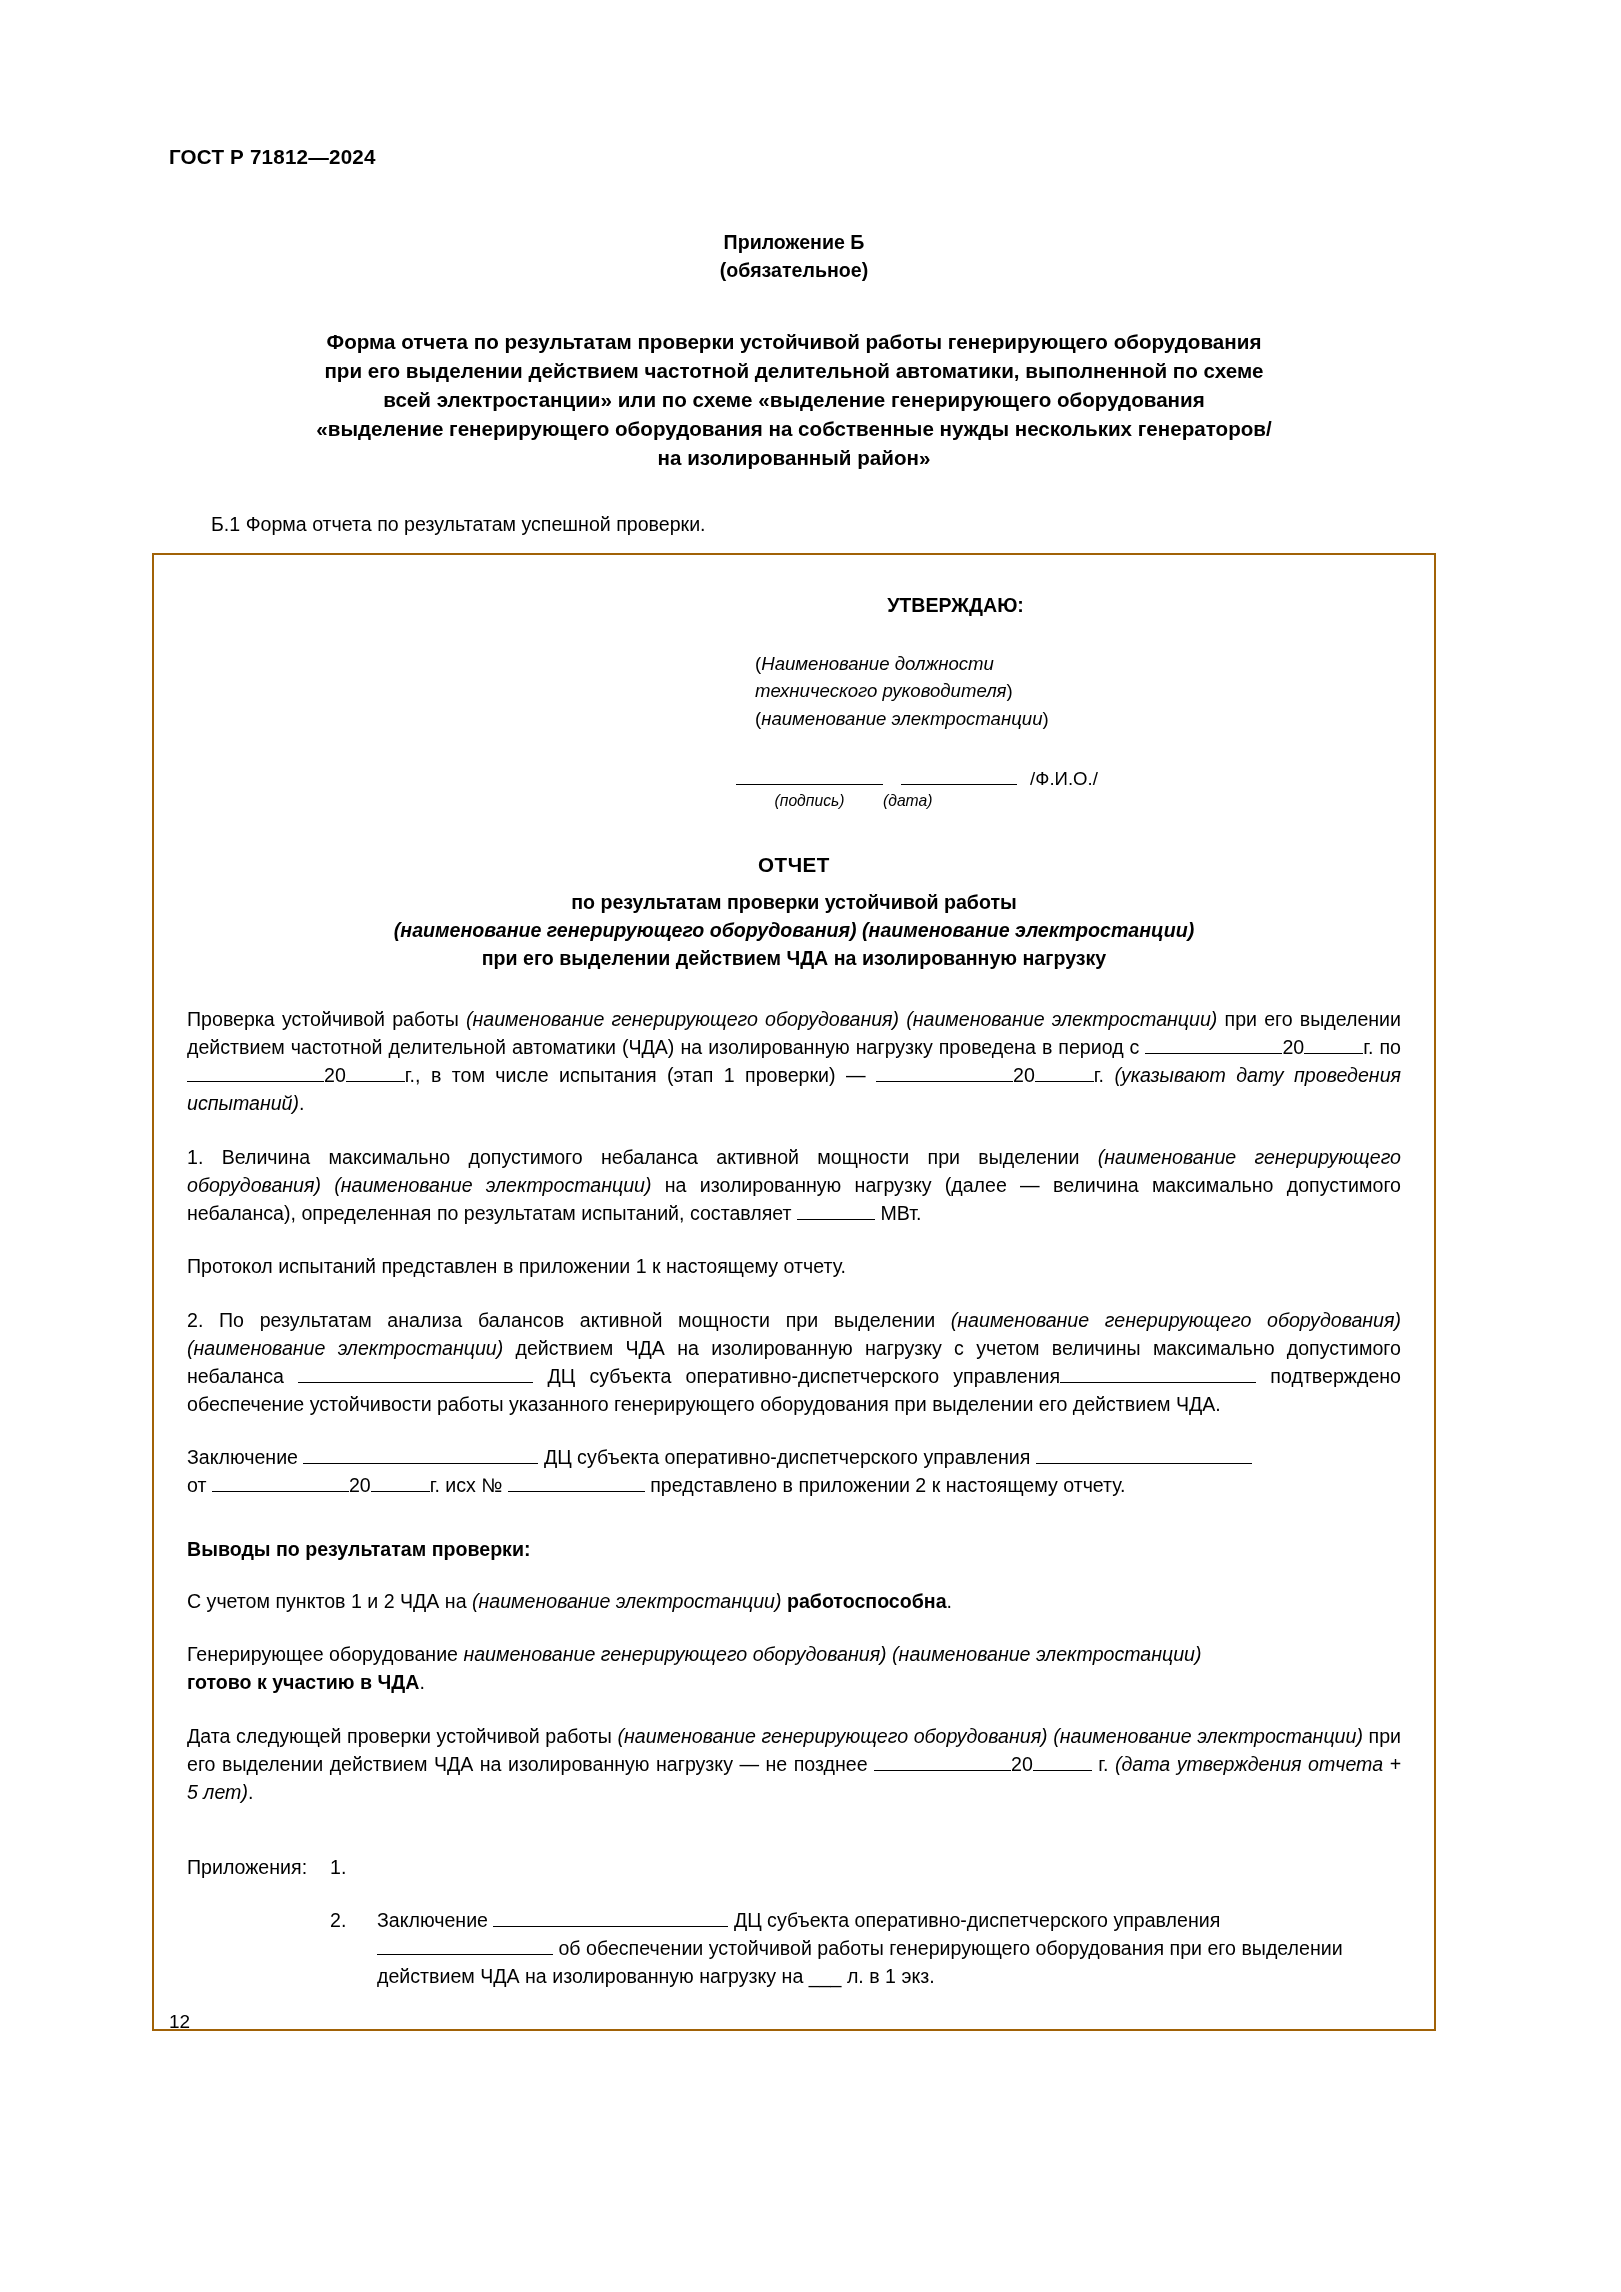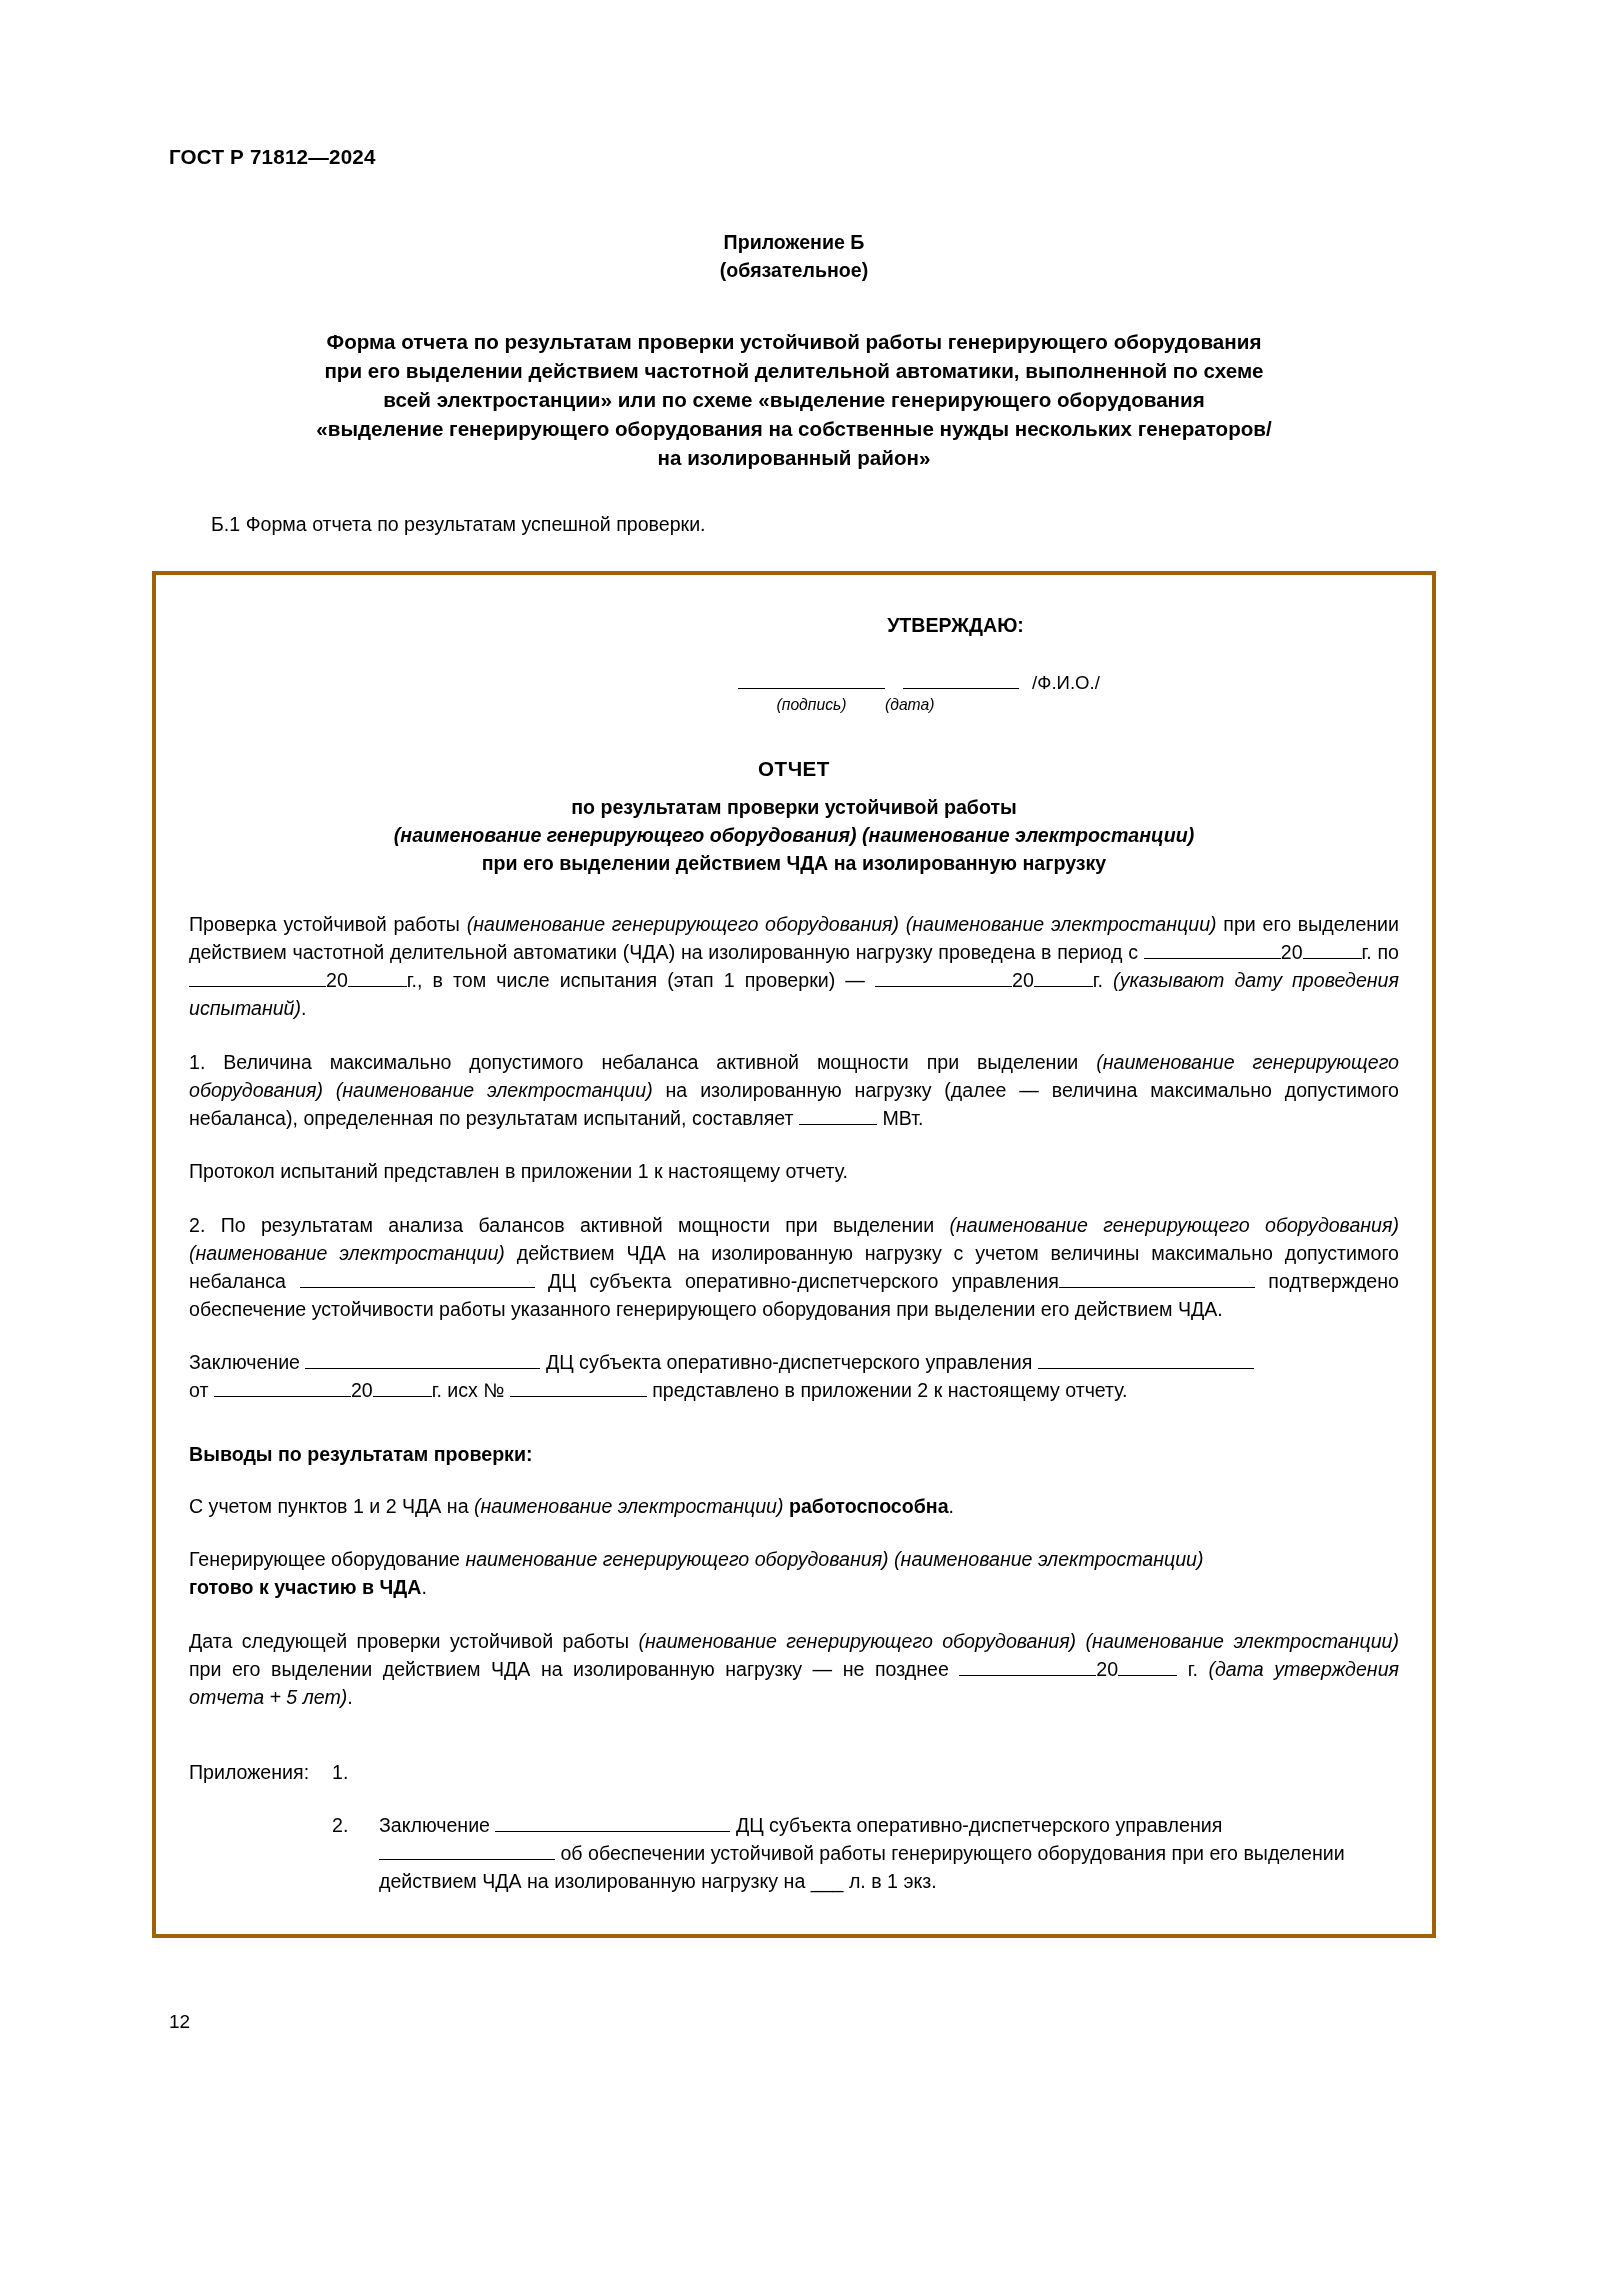--- a/index.html
+++ b/index.html
@@ -49,22 +49,22 @@
     line-height: 29px;
     margin-top: 43px;
     padding: 0 27.4px;
   }
   .sub-note {
     font-size: 19.6px;
     margin-top: 41px;
     padding-left: 59px;
   }
   .box {
-    margin-top: 35px;
-    border: 4px solid #a16207;
+    margin-top: 17px;
+    border: 2px solid #a16207;
     padding: 25.5px 33px 39px 33px;
     box-sizing: border-box;
     width: 1284px;
   }
   .approve-label {
     text-align: center;
     font-weight: bold;
     font-size: 19.6px;
     margin-top: 13.7px;
     padding-left: 323px;
@@ -190,20 +190,25 @@
       <div>«выделение генерирующего оборудования на собственные нужды нескольких генераторов/</div>
       <div>на изолированный район»</div>
     </div>
 
     <div class="sub-note">Б.1 Форма отчета по результатам успешной проверки.</div>
 
     <div class="box">
 
       <div class="approve-label">УТВЕРЖДАЮ:</div>
 
+      <div class="approve-block">
+        <div><span class="paren">(</span><span>Наименование должности</span></div>
+        <div><span>технического руководителя</span><span class="paren">)</span></div>
+        <div><span class="paren">(</span><span>наименование электростанции</span><span class="paren">)</span></div>
+      </div>
 
       <div class="sign-row">
         <span class="sign-line"></span>
         <span style="display:inline-block;width:7.8px;"></span>
         <span class="sign-line short"></span>
         <span class="sign-fio">/Ф.И.О./</span>
       </div>
       <div class="sign-caption">
         <span class="c1">(подпись)</span><span class="c2">(дата)</span>
       </div>

